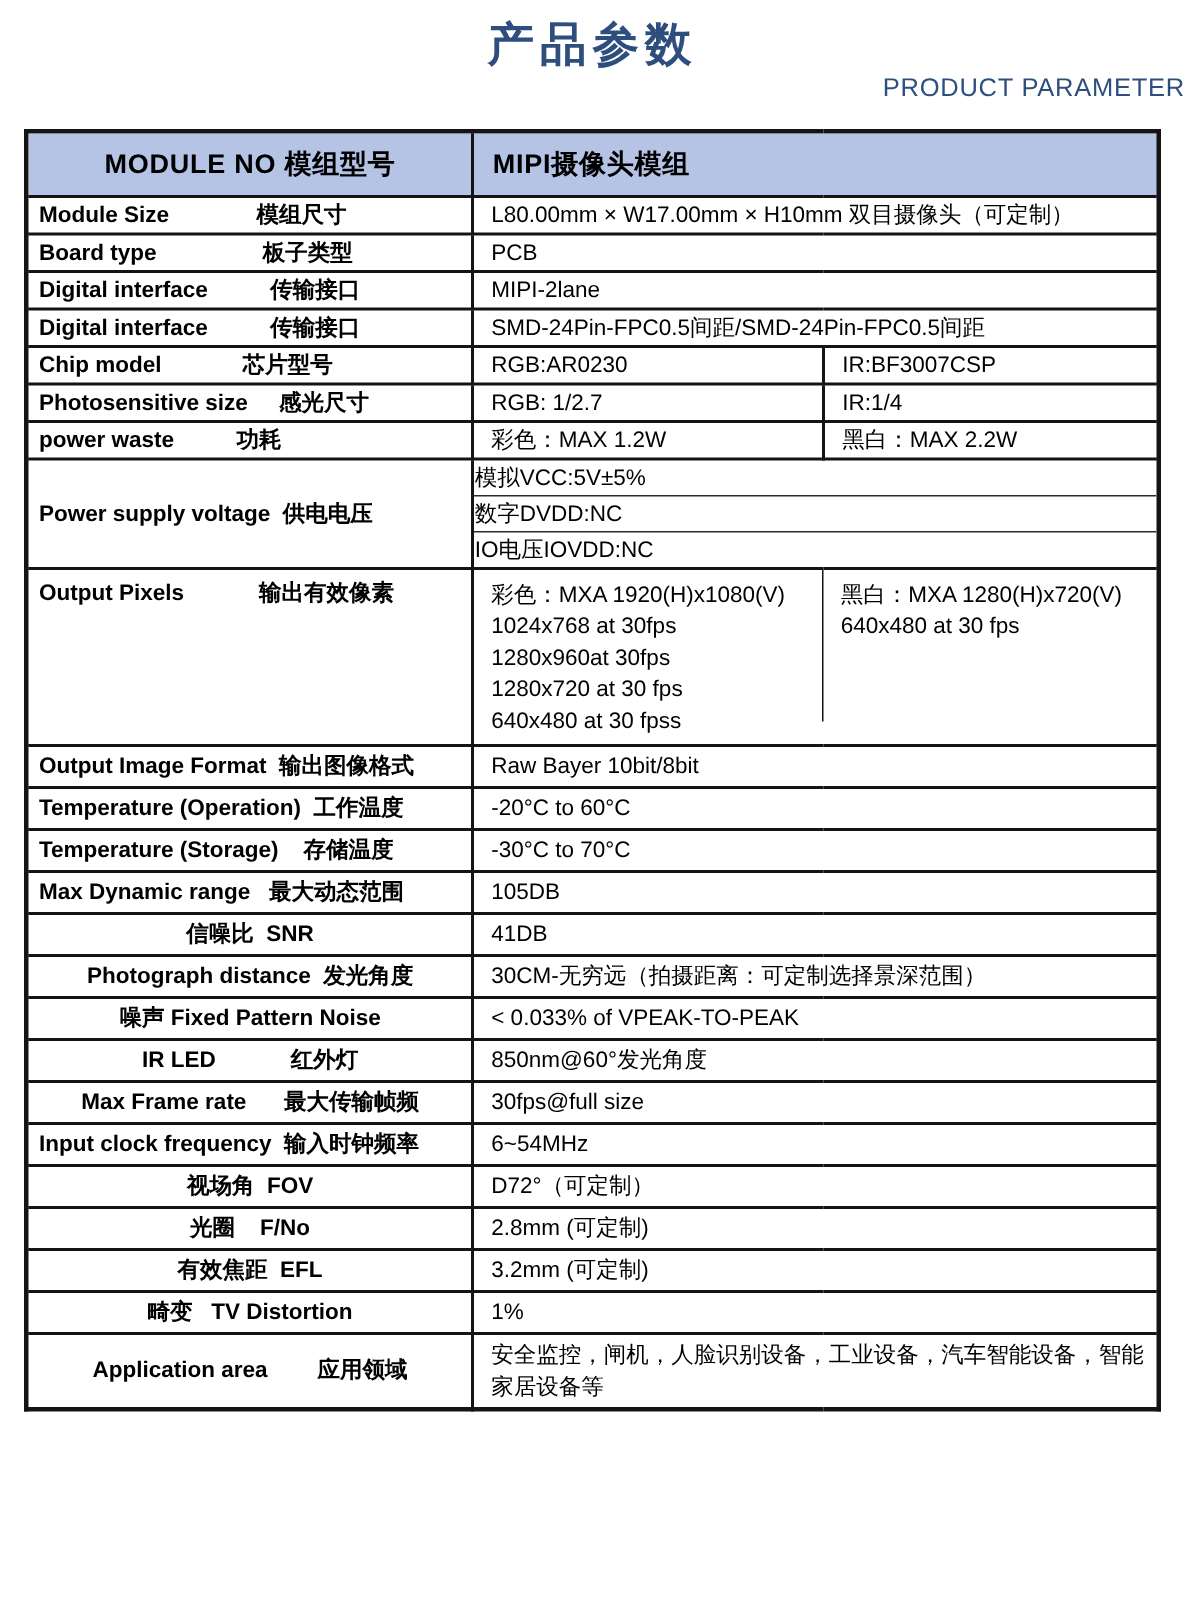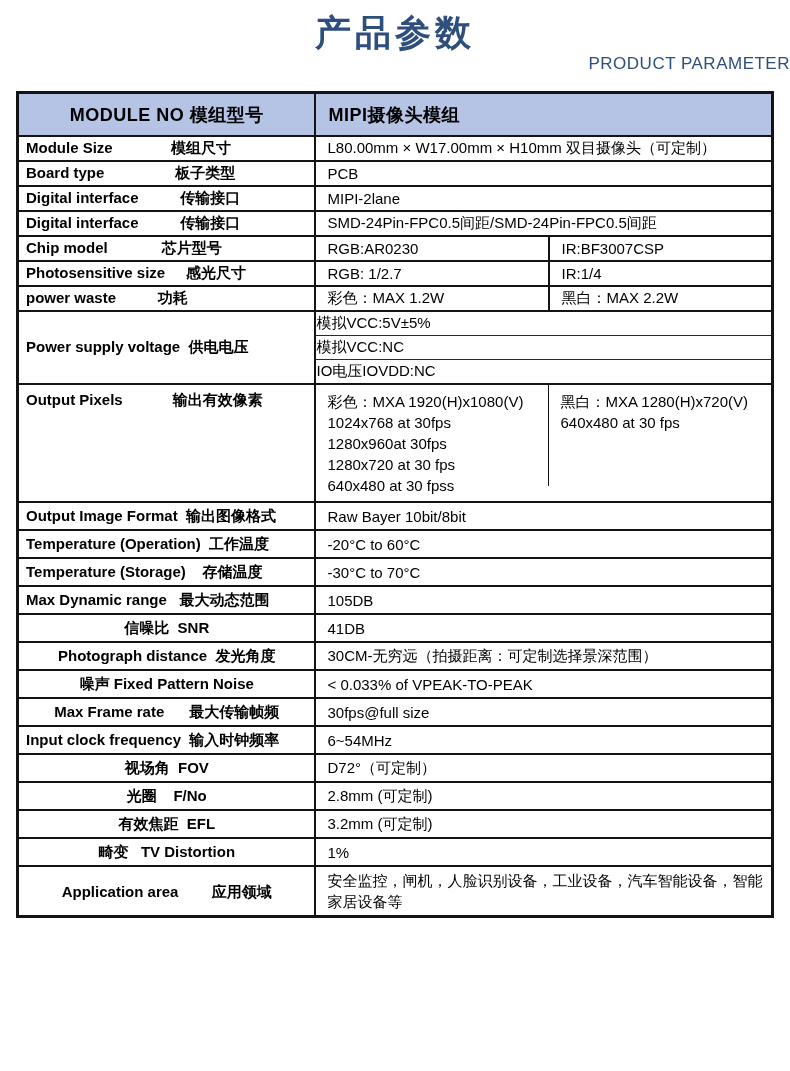--- a/index.html
+++ b/index.html
@@ -9,21 +9,21 @@
   }
   html,body{margin:0;padding:0;background:#ffffff;}
   body{
     width:790px;height:1071px;overflow:hidden;
     font-family:"Liberation Sans","DejaVu Sans",sans-serif;
     color:#000;
   }
   .title{
     padding-top:12px;
     text-align:center;
-    font-size:36px;
+    font-size:31px;
     font-weight:bold;
     letter-spacing:4px;
     color:var(--accent);
     line-height:1.15;
   }
   .subtitle{
     text-align:right;
     font-size:17px;
     letter-spacing:0.5px;
     color:var(--accent);
@@ -119,21 +119,21 @@
       </tr>
       <tr class="double r-sm">
         <td class="lbl al">power waste          功耗</td>
         <td class="val">彩色：MAX 1.2W</td>
         <td class="val">黑白：MAX 2.2W</td>
       </tr>
       <tr class="stack">
         <td class="lbl al">Power supply voltage  供电电压</td>
         <td class="stackcell" colspan="2">
           <div class="stack-item">模拟VCC:5V±5%</div>
-          <div class="stack-item">模拟VCC:NC</div>
+          <div class="stack-item">数字DVDD:NC</div>
           <div class="stack-item">IO电压IOVDD:NC</div>
         </td>
       </tr>
       <tr class="pixels">
         <td class="lbl al">Output Pixels            输出有效像素</td>
         <td class="val pc1">
           <div class="line">彩色：MXA 1920(H)x1080(V)</div>
           <div class="line">1024x768 at 30fps</div>
           <div class="line">1280x960at 30fps</div>
           <div class="line">1280x720 at 30 fps</div>
@@ -166,20 +166,24 @@
       </tr>
       <tr class="single r-md">
         <td class="lbl ac">Photograph distance  发光角度</td>
         <td class="val" colspan="2">30CM-无穷远（拍摄距离：可定制选择景深范围）</td>
       </tr>
       <tr class="single r-md">
         <td class="lbl ac">噪声 Fixed Pattern Noise</td>
         <td class="val" colspan="2">&lt; 0.033% of VPEAK-TO-PEAK</td>
       </tr>
       <tr class="single r-md">
+        <td class="lbl ac">IR LED            红外灯</td>
+        <td class="val" colspan="2">850nm@60°发光角度</td>
+      </tr>
+      <tr class="single r-md">
         <td class="lbl ac">Max Frame rate      最大传输帧频</td>
         <td class="val" colspan="2">30fps@full size</td>
       </tr>
       <tr class="single r-md">
         <td class="lbl al">Input clock frequency  输入时钟频率</td>
         <td class="val" colspan="2">6~54MHz</td>
       </tr>
       <tr class="single r-md">
         <td class="lbl ac">视场角  FOV</td>
         <td class="val" colspan="2">D72°（可定制）</td>

